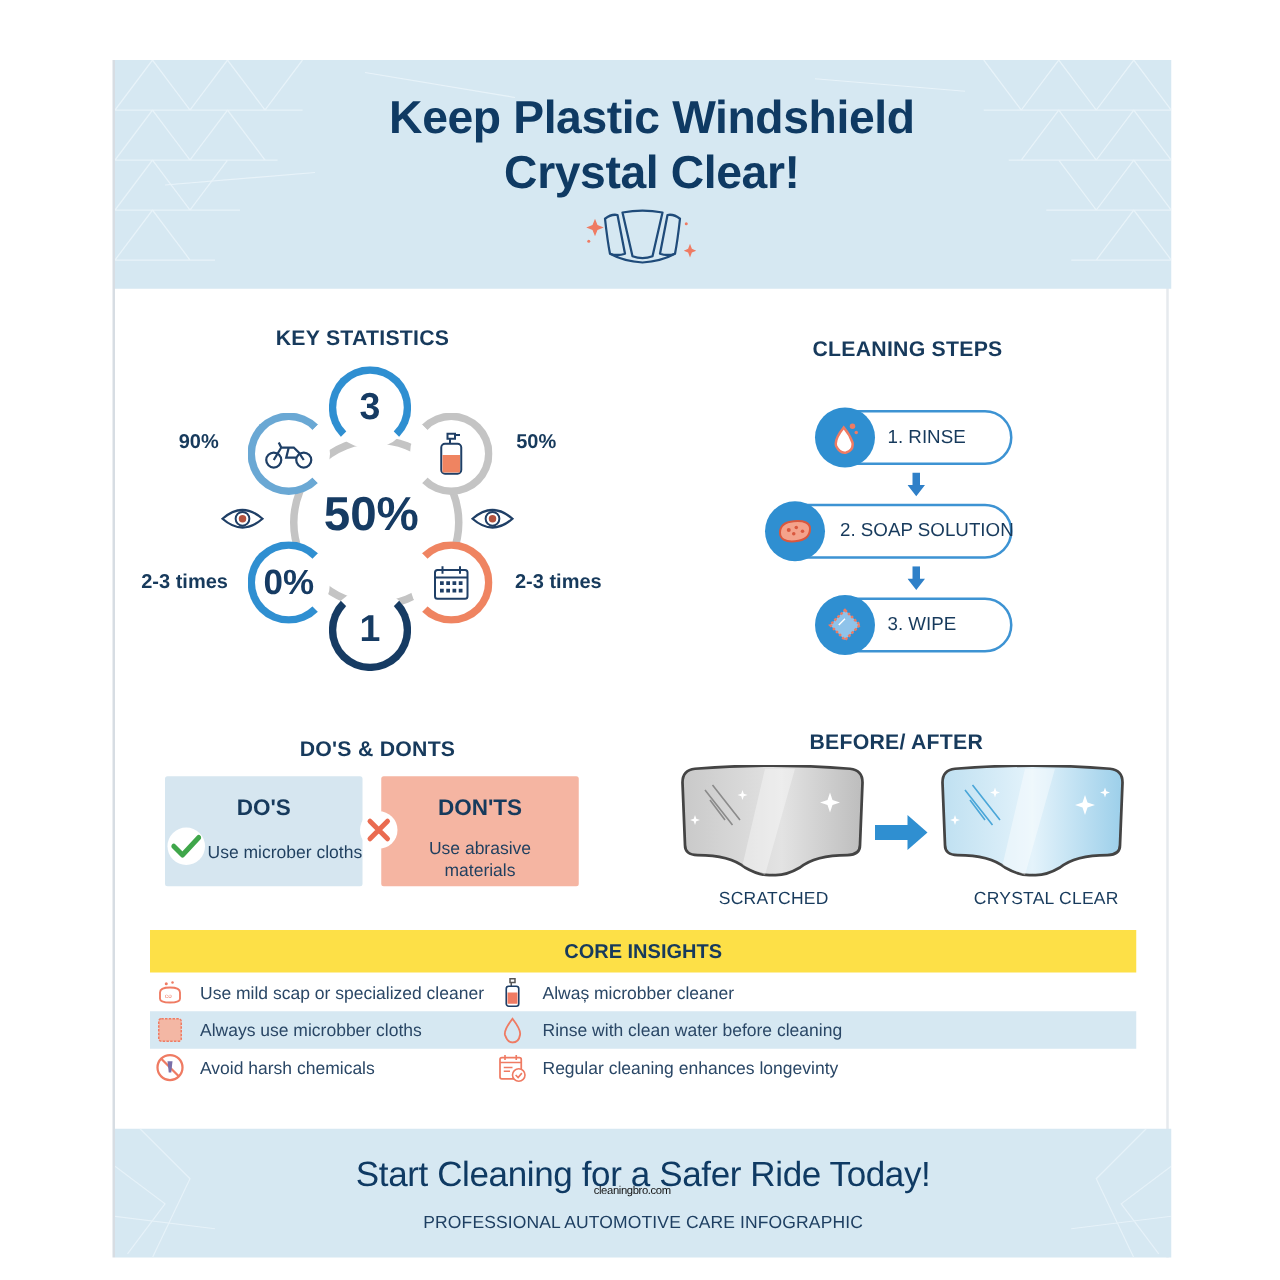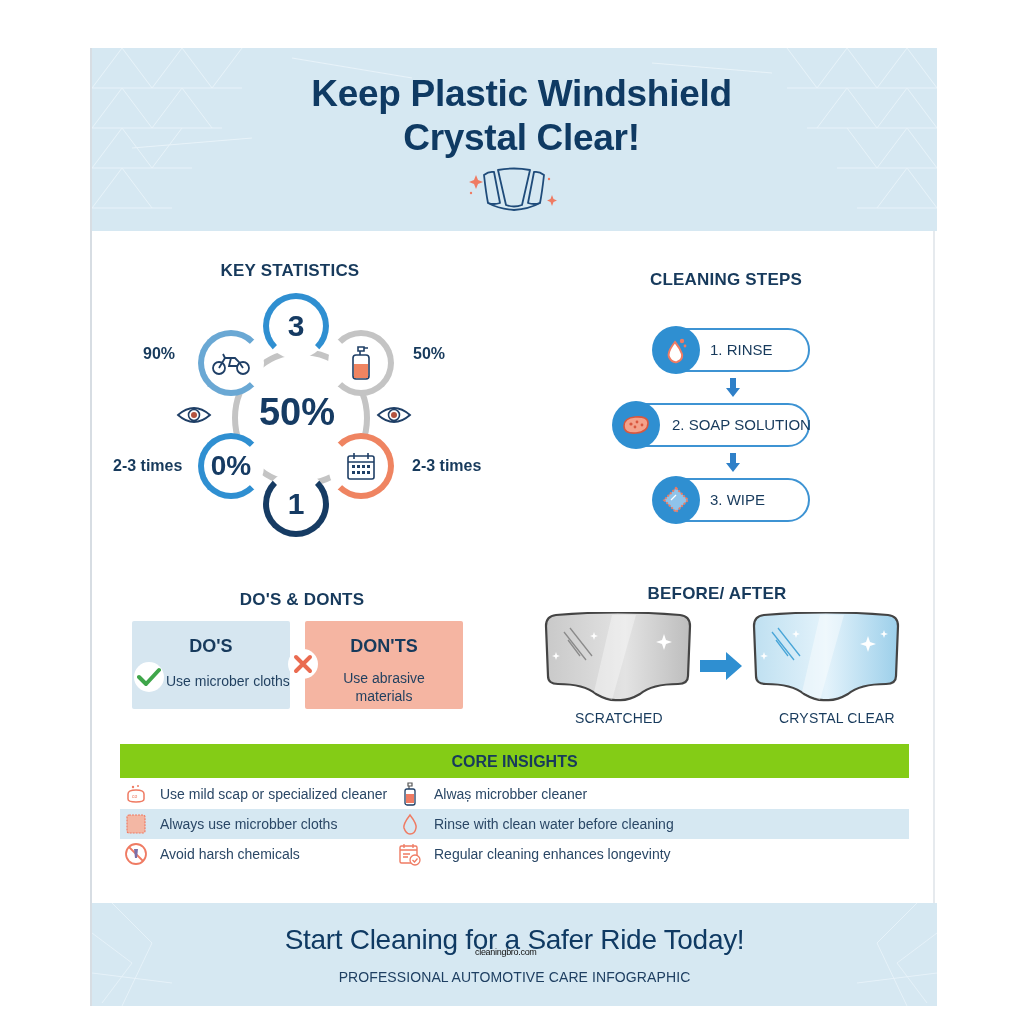--- a/index.html
+++ b/index.html
@@ -33,21 +33,21 @@
   .do-box { position: absolute; background: #d6e6f0; border-radius: 2px; }
   .dont-box { position: absolute; background: #f5b5a2; border-radius: 2px; }
   .box-title { position: absolute; width: 100%; text-align: center; font-size: 18px; font-weight: 700; color: #173a5c; }
   .box-text { position: absolute; font-size: 14px; color: #1f3f5f; text-align: center; line-height: 18px; }
   .mark { position: absolute; width: 30px; height: 30px; border-radius: 50%; background: #ffffff; display: flex; align-items: center; justify-content: center; }
 
   
   .ba-caption { position: absolute; font-size: 14px; color: #173a5c; font-weight: 500; letter-spacing: 0.2px; }
 
   
-  .insights-head { position: absolute; left: 28px; top: 696px; width: 789px; height: 34px; background: #84cc16; }
+  .insights-head { position: absolute; left: 28px; top: 696px; width: 789px; height: 34px; background: #fde047; }
   .insights-head .t { position: absolute; left: 0; top: 9px; width: 100%; text-align: center; font-size: 16px; font-weight: 700; color: #173a5c; }
   .ins-row { position: absolute; left: 28px; width: 789px; height: 30px; }
   .ins-row.shaded { background: #d6e8f2; }
   .ins-item { position: absolute; top: 0; height: 30px; display: flex; align-items: center; }
   .ins-item .ic { width: 24px; height: 24px; margin-right: 12px; display: flex; align-items: center; justify-content: center; }
   .ins-item .tx { font-size: 14px; color: #2a4766; white-space: nowrap; }
 
   .footer { position: absolute; left: 0; top: 855px; width: 845px; height: 103px; background: #d6e8f2; overflow: hidden; }
   .footer .cta { position: absolute; top: 21px; width: 100%; text-align: center; font-size: 28px; font-weight: 400; color: #0f3a63; letter-spacing: -0.3px; }
   .footer .wm { position: absolute; top: 44px; left: 383px; font-size: 9px; color: #111; letter-spacing: -0.3px; }

